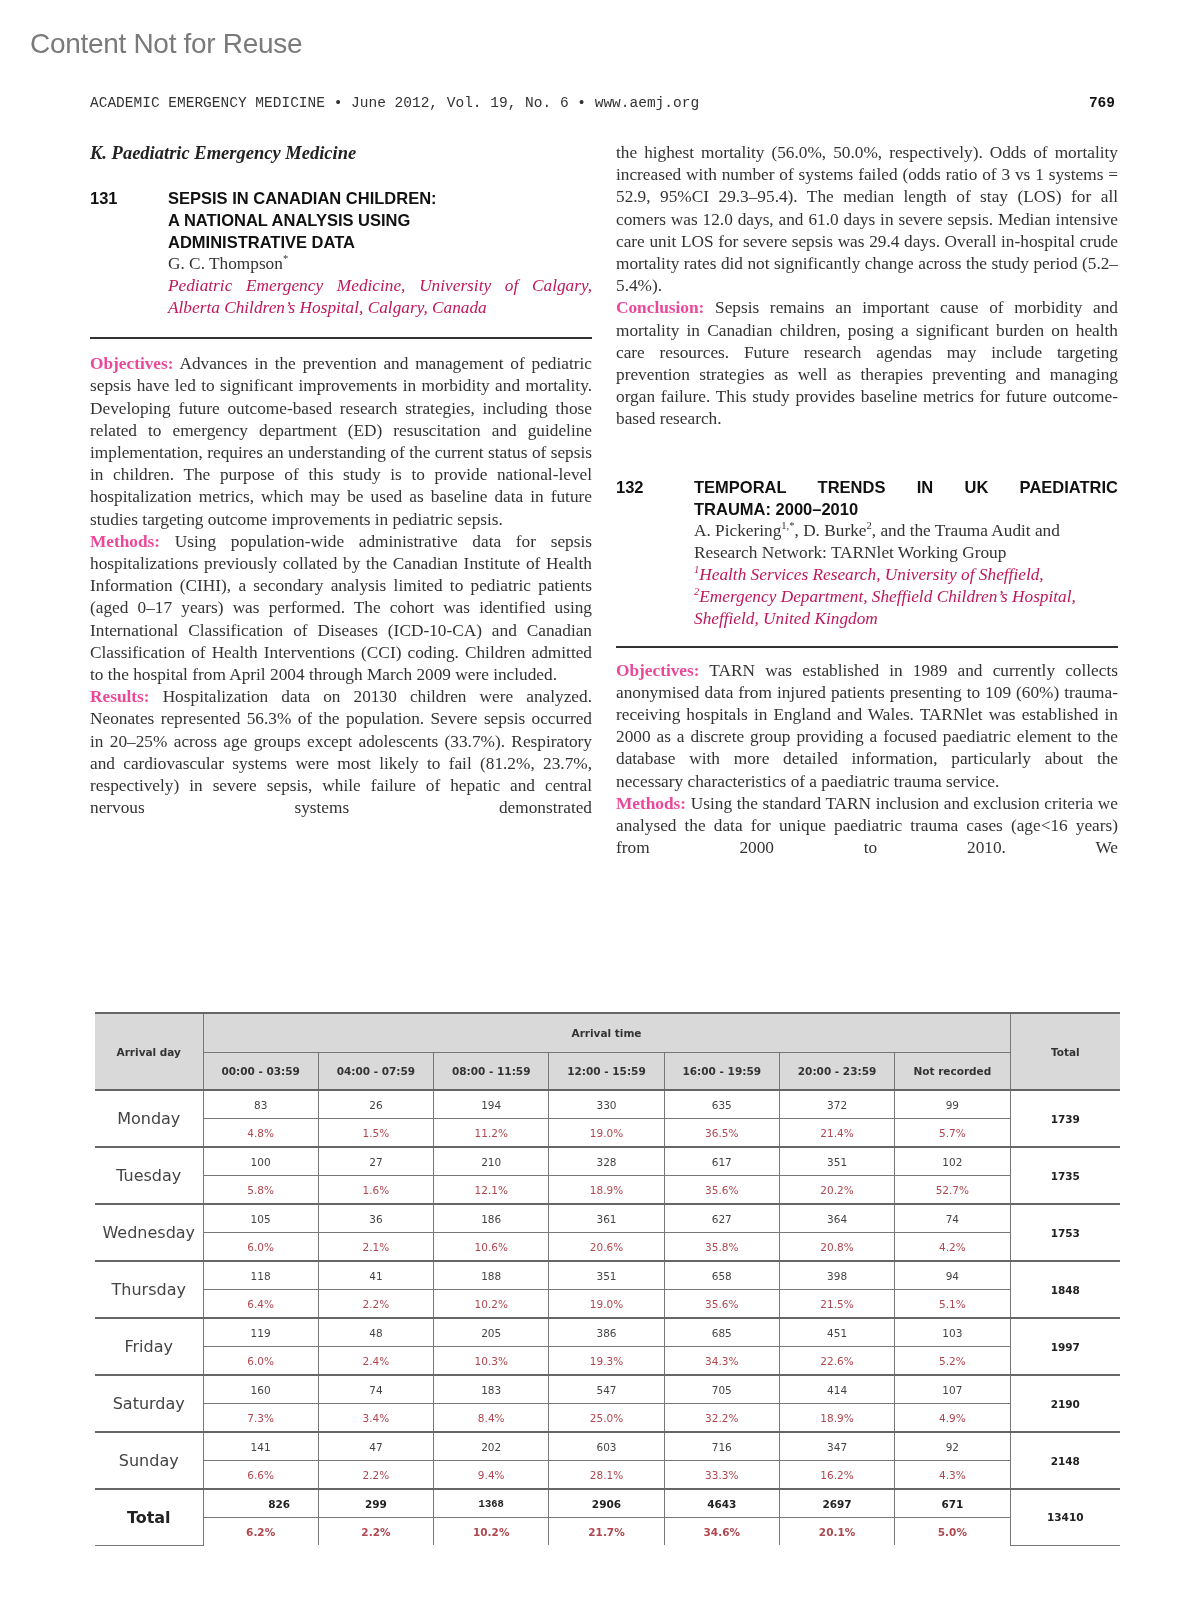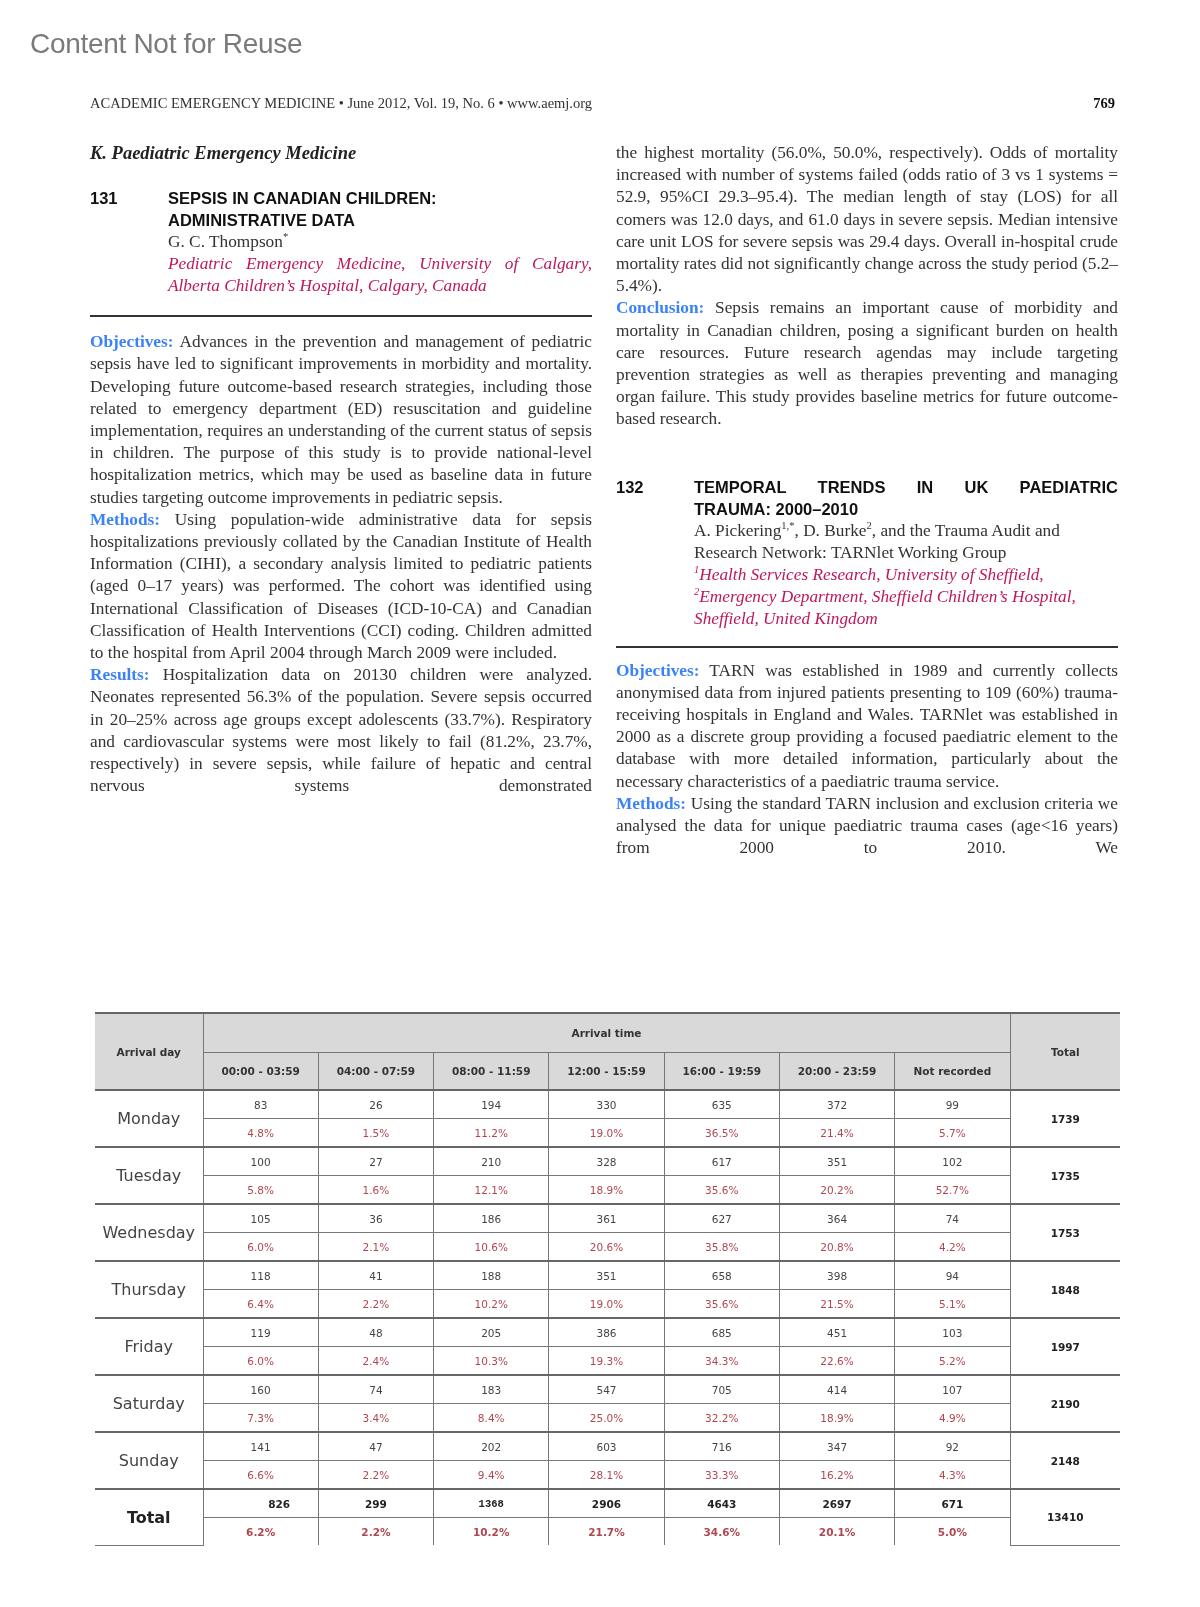--- a/index.html
+++ b/index.html
@@ -3,39 +3,39 @@
 <meta charset="utf-8">
 <style>
   html, body { margin: 0; padding: 0; background: #ffffff; }
   body { width: 1200px; height: 1607px; position: relative; overflow: hidden; color: #2a2a2a; }
   .watermark {
     position: absolute; left: 30px; top: 28px;
     font-family: "Liberation Sans", sans-serif; font-size: 28px; color: #7a7a7a; letter-spacing: -0.3px;
   }
   .running-head {
     position: absolute; left: 90px; top: 95px; width: 1025px; height: 20px;
-    font-family: Liberation Serif, serif; font-size: 14.5px; color: #333;
+    font-family: Liberation Mono, monospace; font-size: 14.5px; color: #333;
   }
   .running-head .journal { position: absolute; left: 0; top: 0; }
   .running-head .page-num { position: absolute; right: 0; top: 0; font-weight: bold; color: #111; }
 
   .col { position: absolute; top: 142px; width: 502px; font-family: "Liberation Serif", serif; font-size: 17.3px; line-height: 22.2px; color: #333; }
   .col-left { left: 90px; }
   .col-right { left: 616px; }
 
   .section-head { font-style: italic; font-weight: bold; font-size: 18.5px; color: #222; margin-bottom: 23px; }
   .abstract-head { position: relative; padding-left: 78px; }
   .abstract-num { position: absolute; left: 0; top: 0; font-family: "Liberation Sans", sans-serif; font-weight: bold; font-size: 16.5px; color: #111; line-height: 22px; }
   .abstract-title { font-family: "Liberation Sans", sans-serif; font-weight: bold; font-size: 16.5px; line-height: 22px; color: #111; }
   .authors { line-height: 22px; color: #333; }
   .affil { font-style: italic; line-height: 22px; color: #be185d; }
   sup { font-size: 10.5px; line-height: 0; }
   .rule { border-top: 2px solid #333; margin: 16px 0 14px 0; }
   .para { text-align: justify; margin: 0; hyphens: manual; }
-  .para b { color: #3b82f6; margin-top: 16px; }
+  .para b { color: #ec4899; margin-top: 16px; }
 
   
   .tbl-wrap { position: absolute; left: 95px; top: 1012px; width: 1025px; }
   table.arrival { border-collapse: collapse; width: 100%; font-family: "DejaVu Sans", sans-serif; font-size: 10.5px; table-layout: fixed; }
   table.arrival th, table.arrival td { text-align: center; padding: 0; height: 27px; border: 1px solid #777; }
   table.arrival thead th { background: #d9d9d9; font-weight: bold; color: #333; font-size: 10.5px; }
   table.arrival thead th.corner { border-left: none; }
   table.arrival thead th.total-h { border-right: none; }
   table.arrival tbody td.day { color: #444; font-size: 16px; border-left: none; }
   table.arrival tbody td.total { font-weight: bold; color: #222; border-right: none; }
@@ -58,20 +58,21 @@
   <span class="page-num">769</span>
 </div>
 
 <div class="col col-left">
   <div class="section-head">K. Paediatric Emergency Medicine</div>
 
   <div class="abstract-head">
     <span class="abstract-num">131</span>
     <div class="abstract-title">
       <div>SEPSIS IN CANADIAN CHILDREN:</div>
+      <div>A NATIONAL ANALYSIS USING</div>
       <div>ADMINISTRATIVE DATA</div>
     </div>
     <div class="authors"><span>G. C. Thompson</span><sup>*</sup></div>
     <div class="affil affil-just" style="text-align:justify;">Pediatric Emergency Medicine, University of Calgary, Alberta Children’s Hospital, Calgary, Canada</div>
   </div>
 
   <div class="rule" style="margin-top:18px;margin-bottom:14px;"></div>
 
   <p class="para"><b>Objectives:</b> <span>Advances in the prevention and management of pediatric sepsis have led to significant improvements in morbidity and mortality. Developing future outcome-based research strategies, including those related to emergency department (ED) resuscitation and guideline implementation, requires an understanding of the current status of sepsis in children. The purpose of this study is to provide national-level hospitalization metrics, which may be used as baseline data in future studies targeting outcome improvements in pediatric sepsis.</span></p>
   <p class="para"><b>Methods:</b> <span>Using population-wide administrative data for sepsis hospitalizations previously collated by the Canadian Institute of Health Information (CIHI), a secondary analysis limited to pediatric patients (aged 0–17 years) was performed. The cohort was identified using International Classification of Diseases (ICD-10-CA) and Canadian Classification of Health Interventions (CCI) coding. Children admitted to the hospital from April 2004 through March 2009 were included.</span></p>

